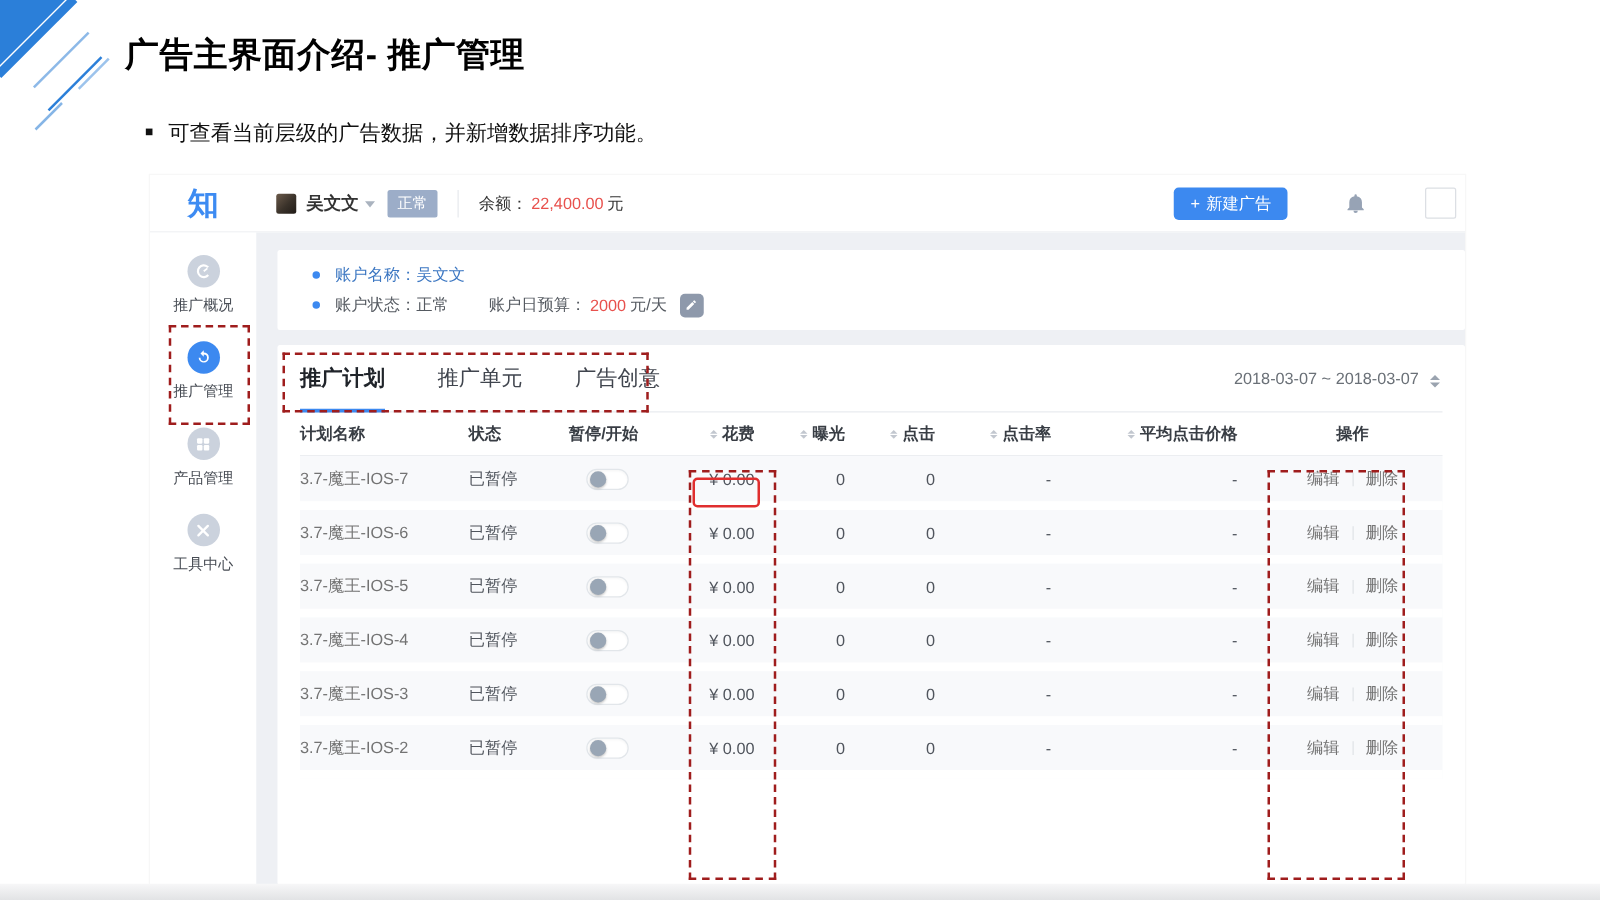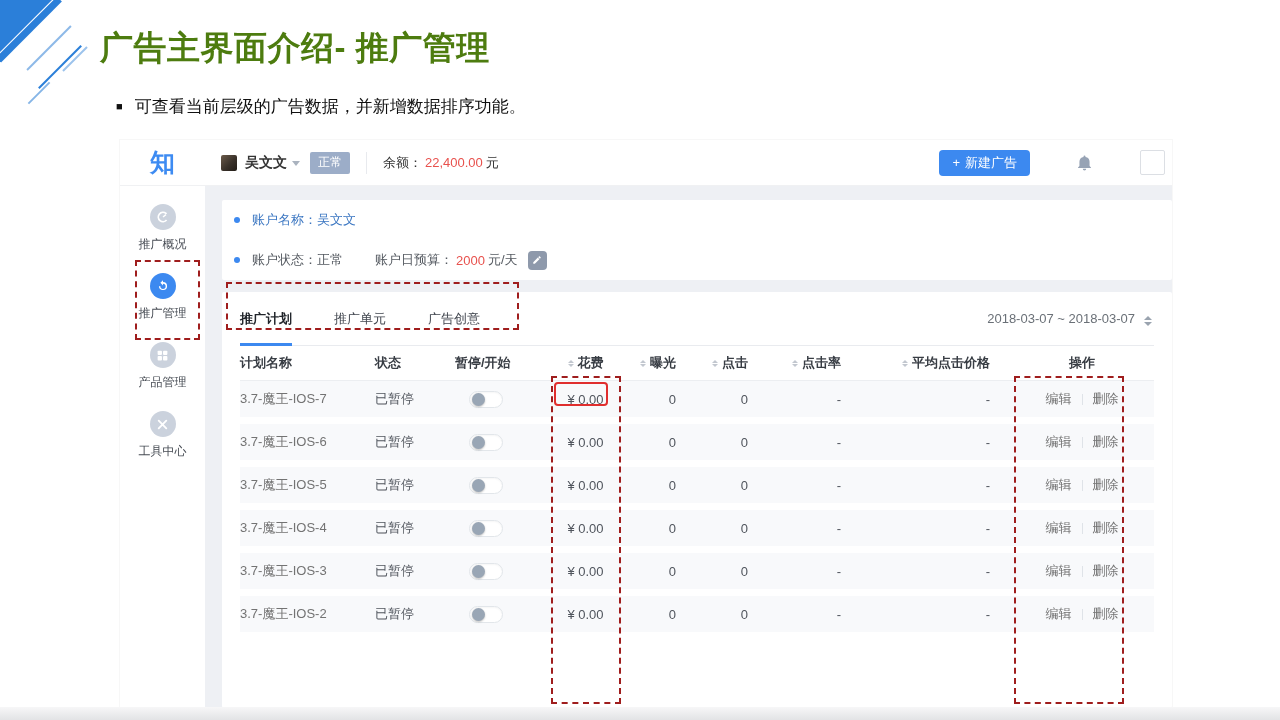--- a/index.html
+++ b/index.html
@@ -12,22 +12,22 @@
   .deco { position:absolute; left:0; top:0; width:210px; height:210px; pointer-events:none; }
   .deco .tri { position:absolute; left:0; top:0; width:52px; height:52px;
     background:#2b7fd9; clip-path:polygon(0 0,100% 0,0 100%); }
   .deco .band { position:absolute; background:#2b7fd9; transform:rotate(-45deg); }
   .deco .b1 { width:86px; height:7px; left:-14px; top:26px; }
   .deco .b2 { width:62px; height:2px; left:18px; top:47px; background:#8db9e8; }
   .deco .b3 { width:60px; height:2px; left:30px; top:66px; background:#2b7fd9; }
   .deco .b4 { width:34px; height:2px; left:58px; top:58px; background:#9cc3ec; }
   .deco .b5 { width:30px; height:2px; left:24px; top:92px; background:#86b5e6; }
   
-  .slide-title { position:absolute; left:100px; top:26px; font-size:33px; font-weight:bold;
-    color:#4d7c0f; letter-spacing:.5px; }
+  .slide-title { position:absolute; left:100px; top:26px; font-size:27px; font-weight:bold;
+    color:#000000; letter-spacing:.5px; }
   .bullet-line { position:absolute; left:116px; top:95px; display:flex; align-items:flex-start;
     gap:12px; font-size:17px; color:#111; }
   .bullet-sq { font-size:11px; line-height:22px; }
   
   .app { position:absolute; left:120px; top:140px; width:1052px; height:568px;
     background:#eef0f4; display:flex; flex-direction:column; overflow:hidden;
     box-shadow:0 0 0 1px rgba(0,0,0,.03); }
   .topbar { height:46px; background:#fff; border-bottom:1px solid #f0f1f3;
     display:flex; align-items:center; flex-shrink:0; }
   .logo-area { width:85px; display:flex; justify-content:center; }
@@ -54,34 +54,34 @@
   .sidebar { width:85px; background:#fff; flex-shrink:0; display:flex; flex-direction:column;
     align-items:center; padding-top:18px; }
   .side-item { display:flex; flex-direction:column; align-items:center; margin-bottom:20px; cursor:pointer; }
   .side-icon { width:26px; height:26px; border-radius:50%; background:#cbd2dd;
     display:flex; align-items:center; justify-content:center; }
   .side-item.active .side-icon { background:#3c89f0; }
   .side-label { margin-top:6px; font-size:12px; color:#474c54; }
   .content { flex:1; padding:14px 0 0 17px; display:flex; flex-direction:column; overflow:hidden; }
   .card { background:#fff; border-radius:2px; }
   
-  .account-card { height:80px; padding:11px 12px; margin-bottom:12px;
+  .account-card { height:64px; padding:11px 28px; margin-bottom:12px;
     display:flex; flex-direction:column; justify-content:space-between; }
   .acct-row { display:flex; align-items:center; font-size:13px; height:18px; }
   .dot { width:6px; height:6px; border-radius:50%; background:#3c89f0; margin-right:12px; flex-shrink:0; }
   .acct-blue { color:#3c77c2; }
   .acct-gray { color:#555a61; }
   .budget { margin-left:32px; display:flex; align-items:center; color:#555a61; }
   .budget .val { color:#e8514d; margin:0 3px; }
   .edit-btn { margin-left:10px; width:19px; height:19px; border:none; border-radius:4px;
     background:#8e99ab; display:flex; align-items:center; justify-content:center; cursor:pointer; }
   
   .main-card { flex:1; padding:0 18px; display:flex; flex-direction:column; }
   .tabs-row { height:54px; display:flex; align-items:center; border-bottom:1px solid #e9ebef; }
-  .tab { font-size:13px; color:#40454e; margin-right:42px; height:100%;
+  .tab { font-size:17px; color:#40454e; margin-right:42px; height:100%;
     display:flex; align-items:center; position:relative; cursor:pointer; }
   .tab.active { font-weight:bold; color:#20242a; }
   .tab.active::after { content:""; position:absolute; left:0; right:0; bottom:-1px;
     height:3px; background:#3c89f0; }
   .date-picker { margin-left:auto; display:flex; align-items:flex-end; gap:9px;
     font-size:13px; color:#6a7077; cursor:pointer; padding-right:2px; }
   .updown { display:inline-flex; flex-direction:column; gap:2px; }
   .updown i { width:0; height:0; border-left:4px solid transparent; border-right:4px solid transparent; }
   .updown .u { border-bottom:4px solid #9aa3af; }
   .updown .d { border-top:4px solid #9aa3af; }

